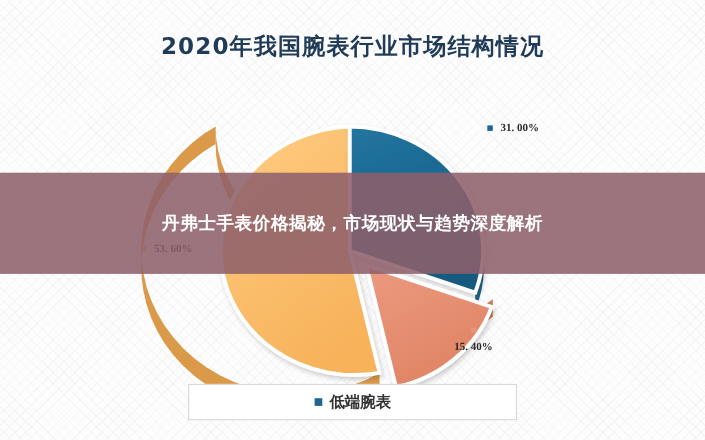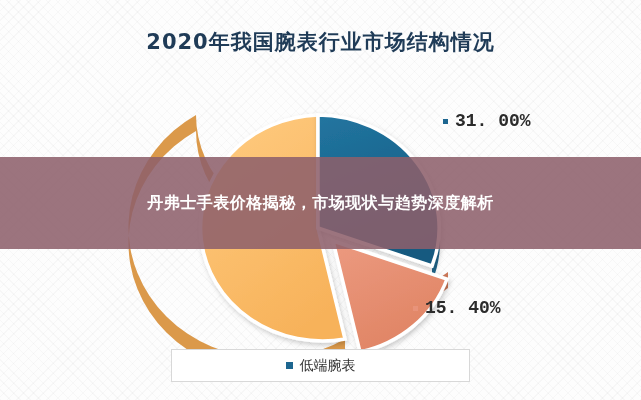--- a/index.html
+++ b/index.html
@@ -57,52 +57,53 @@
     height: 400px;
     z-index: 3;
   }
 
   
   .data-label {
     position: absolute;
     display: flex;
     align-items: center;
     gap: 7px;
-    font-family: Liberation Mono, monospace;
-    font-size: 18px;
+    font-family: Liberation Serif, serif;
+    font-size: 10px;
     font-weight: bold;
     color: #2b2b2b;
     white-space: nowrap;
     z-index: 6;
   }
   .data-label .swatch {
     width: 5px;
     height: 5px;
     flex: 0 0 5px;
     display: inline-block;
   }
   #label-low  { left: 443px; top: 111px; }
   #label-high { left: 128px; top: 221px; color:#2a2326; }
-  #label-mid  { left: 413px; top: 298px; }
+  #label-mid  { left: 413px; top: 298px; flex-direction: column; }
 
   
   #legend {
     position: absolute;
     left: 171px;
     top: 349px;
     width: 299px;
     height: 33px;
     box-sizing: border-box;
     background: #ffffff;
     border: 1px solid #d8d8d8;
     display: flex;
     align-items: center;
     justify-content: center;
     gap: 26px;
     z-index: 7;
+    font-weight: bold;
   }
   .legend-item {
     display: flex;
     align-items: center;
     gap: 7px;
   }
   .legend-swatch {
     width: 7px;
     height: 7px;
     flex: 0 0 7px;
@@ -217,20 +218,24 @@
                A 122 113 0 0 1 345 339
                Z" fill="url(#gradMid)" stroke="#ffffff" stroke-width="3.5"></path>
     </g>
   </svg>
 
   <div class="data-label" id="label-low">
     <span class="swatch" style="background:#1d6690"></span>
     <span>31. 00%</span>
   </div>
 
+  <div class="data-label" id="label-high">
+    <span class="swatch" style="background:#fcc06c"></span>
+    <span>53. 60%</span>
+  </div>
 
   <div class="data-label" id="label-mid">
     <span class="swatch" style="background:#e8937a"></span>
     <span>15. 40%</span>
   </div>
 
   <div id="legend">
     <div class="legend-item">
       <span class="legend-swatch" style="background:#1d6690"></span>
       <span class="legend-text">低端腕表</span>

